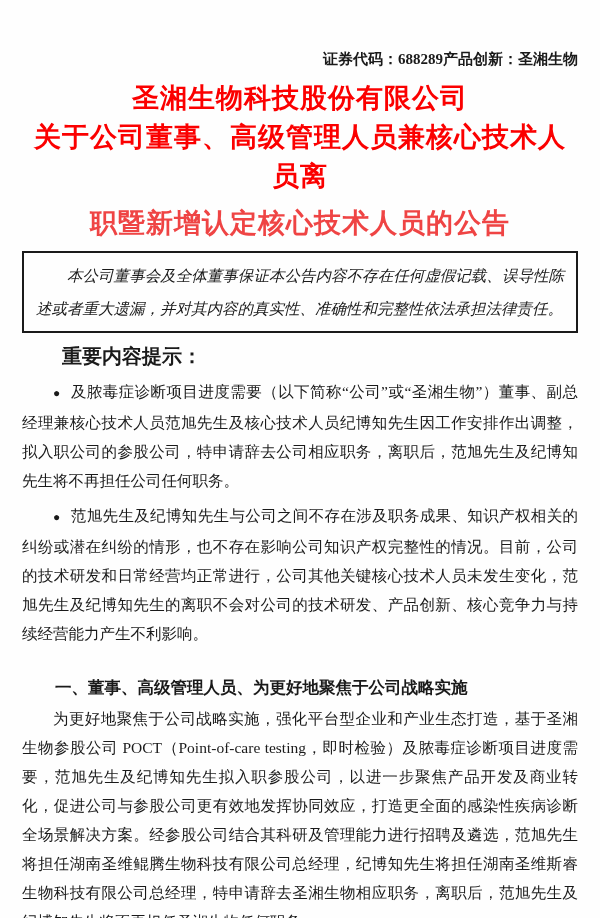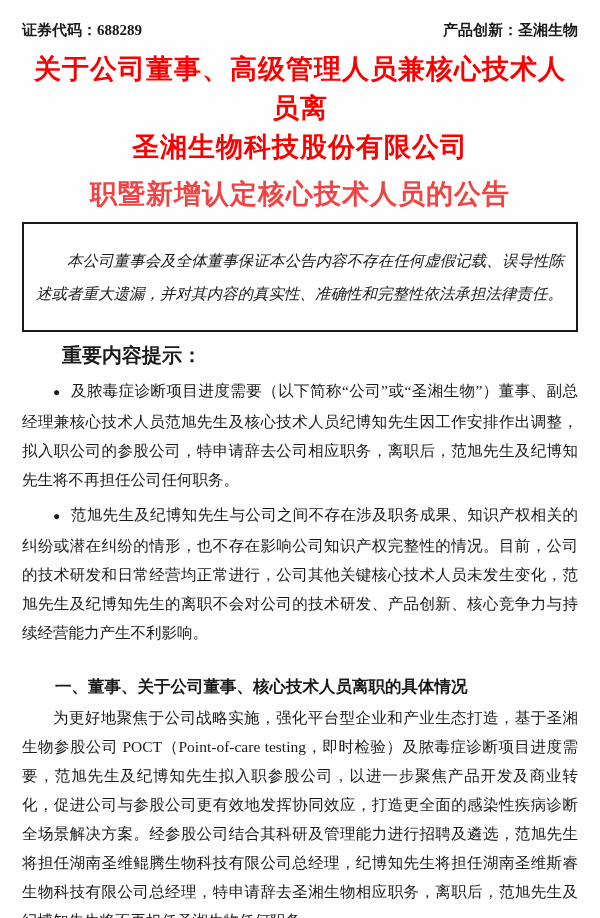--- a/index.html
+++ b/index.html
@@ -9,42 +9,43 @@
     height: 918px;
     box-sizing: border-box;
     padding: 20px 22px 0 22px;
     background: #fefefe;
     color: #1a1a1a;
     font-family: "Liberation Serif", serif;
     overflow: hidden;
   }
   .doc-header {
     display: flex;
-    justify-content: space-between;
+    justify-content: flex-end;
     align-items: baseline;
     font-weight: bold;
     font-size: 15px;
     line-height: 20px;
+    margin-top: 29px;
   }
   .title-block {
     margin-top: 10px;
     text-align: center;
   }
   .title-line {
     font-family: "Liberation Sans", sans-serif;
     font-weight: 700;
     font-size: 27px;
     line-height: 39px;
     letter-spacing: 1px;
     color: #fb0000;
   }
   .disclaimer-box {
     margin-top: 8px;
     border: 2px solid #1a1a1a;
-    padding: 20px 12px;
+    padding: 6px 12px;
   }
   .disclaimer-text {
     margin: 0;
     font-style: italic;
     font-size: 15.5px;
     line-height: 33px;
     text-indent: 2em;
     text-align: justify;
   }
   .notice-label {
@@ -87,37 +88,37 @@
 <body>
 
 <div class="page" style="color: rgb(26, 26, 26);">
 
   <div class="doc-header">
     <span>证券代码：688289</span>
     <span>产品创新：圣湘生物</span>
   </div>
 
   <div class="title-block">
+    <div class="title-line" style="color: rgb(251, 0, 0);">圣湘生物科技股份有限公司</div>
     <div class="title-line" style="color: rgb(251, 0, 0);">关于公司董事、高级管理人员兼核心技术人员离</div>
-    <div class="title-line" style="color: rgb(251, 0, 0);">圣湘生物科技股份有限公司</div>
     <div class="title-line" style="color: #ef4444; margin-top: 8px;">职暨新增认定核心技术人员的公告</div>
   </div>
 
   <div class="disclaimer-box" style="border-color: rgb(26, 26, 26);">
     <p class="disclaimer-text">本公司董事会及全体董事保证本公告内容不存在任何虚假记载、误导性陈述或者重大遗漏，并对其内容的真实性、准确性和完整性依法承担法律责任。</p>
   </div>
 
   <p class="notice-label">重要内容提示：</p>
 
   <p class="bullet">
     <span class="bullet-marker">●</span><span>及脓毒症诊断项目进度需要（以下简称“公司”或“圣湘生物”）董事、副总经理兼核心技术人员范旭先生及核心技术人员纪博知先生因工作安排作出调整，拟入职公司的参股公司，特申请辞去公司相应职务，离职后，范旭先生及纪博知先生将不再担任公司任何职务。</span>
   </p>
 
   <p class="bullet">
     <span class="bullet-marker">●</span><span>范旭先生及纪博知先生与公司之间不存在涉及职务成果、知识产权相关的纠纷或潜在纠纷的情形，也不存在影响公司知识产权完整性的情况。目前，公司的技术研发和日常经营均正常进行，公司其他关键核心技术人员未发生变化，范旭先生及纪博知先生的离职不会对公司的技术研发、产品创新、核心竞争力与持续经营能力产生不利影响。</span>
   </p>
 
 
-  <p class="section-heading">一、董事、关于公司董事、核心技术人员离职的具体情况</p>
+  <p class="section-heading">一、董事、高级管理人员、为更好地聚焦于公司战略实施</p>
 
   <p class="body-para">为更好地聚焦于公司战略实施，强化平台型企业和产业生态打造，基于圣湘生物参股公司 POCT（Point-of-care testing，即时检验）及脓毒症诊断项目进度需要，范旭先生及纪博知先生拟入职参股公司，以进一步聚焦产品开发及商业转化，促进公司与参股公司更有效地发挥协同效应，打造更全面的感染性疾病诊断全场景解决方案。经参股公司结合其科研及管理能力进行招聘及遴选，范旭先生将担任湖南圣维鲲腾生物科技有限公司总经理，纪博知先生将担任湖南圣维斯睿生物科技有限公司总经理，特申请辞去圣湘生物相应职务，离职后，范旭先生及纪博知先生将不再担任圣湘生物任何职务。</p>
 
 </div>
 
 </body></html>

